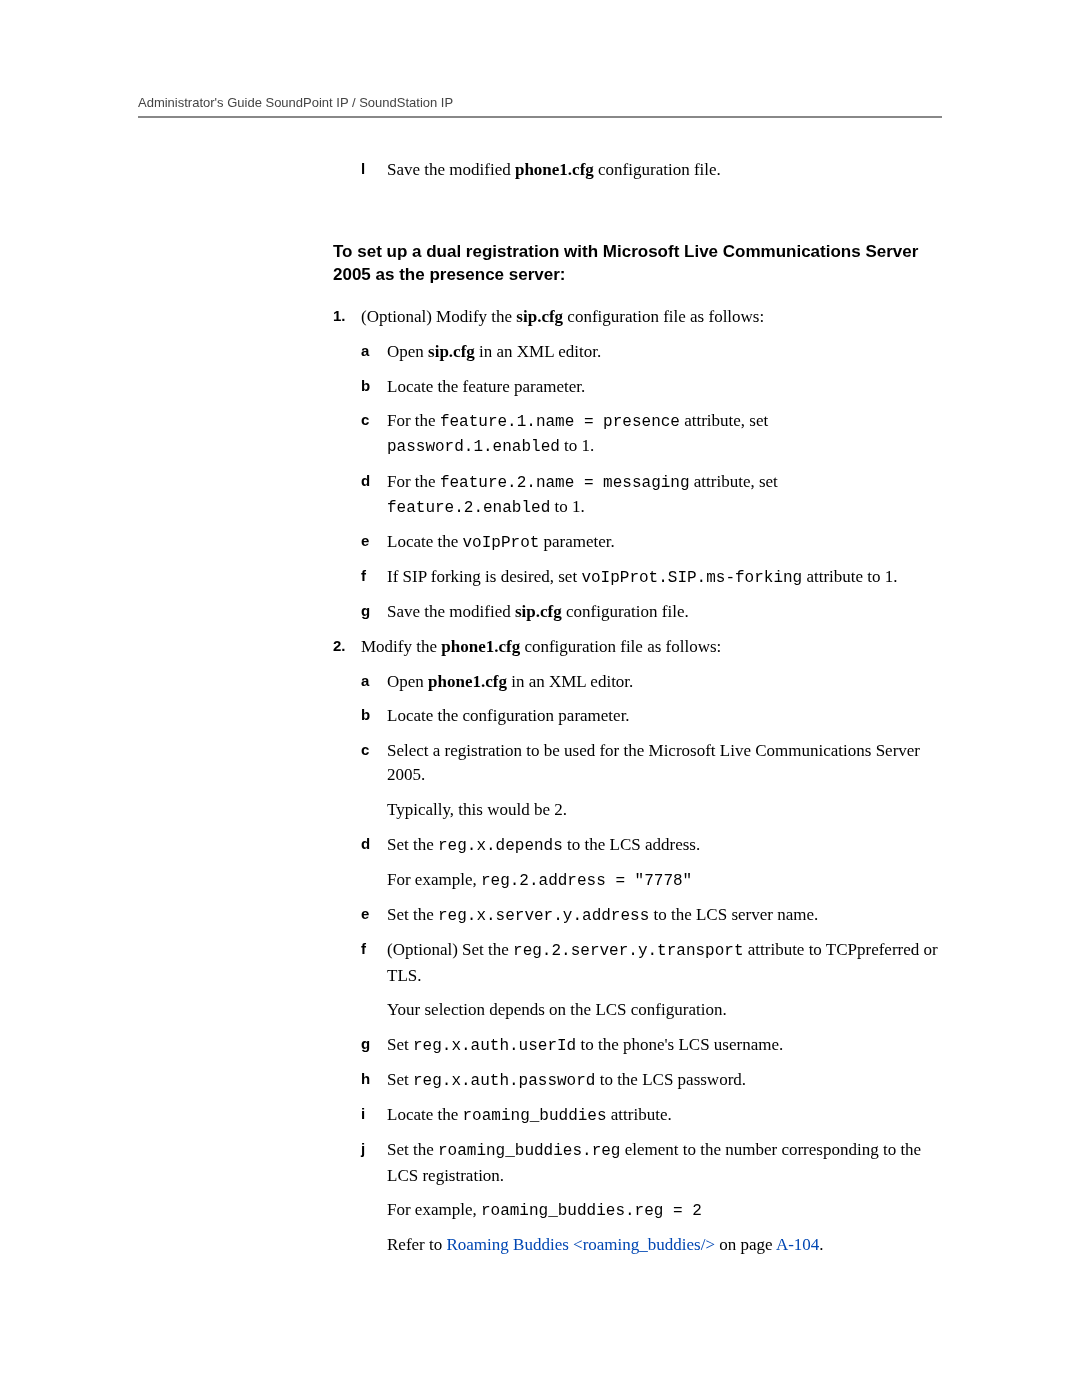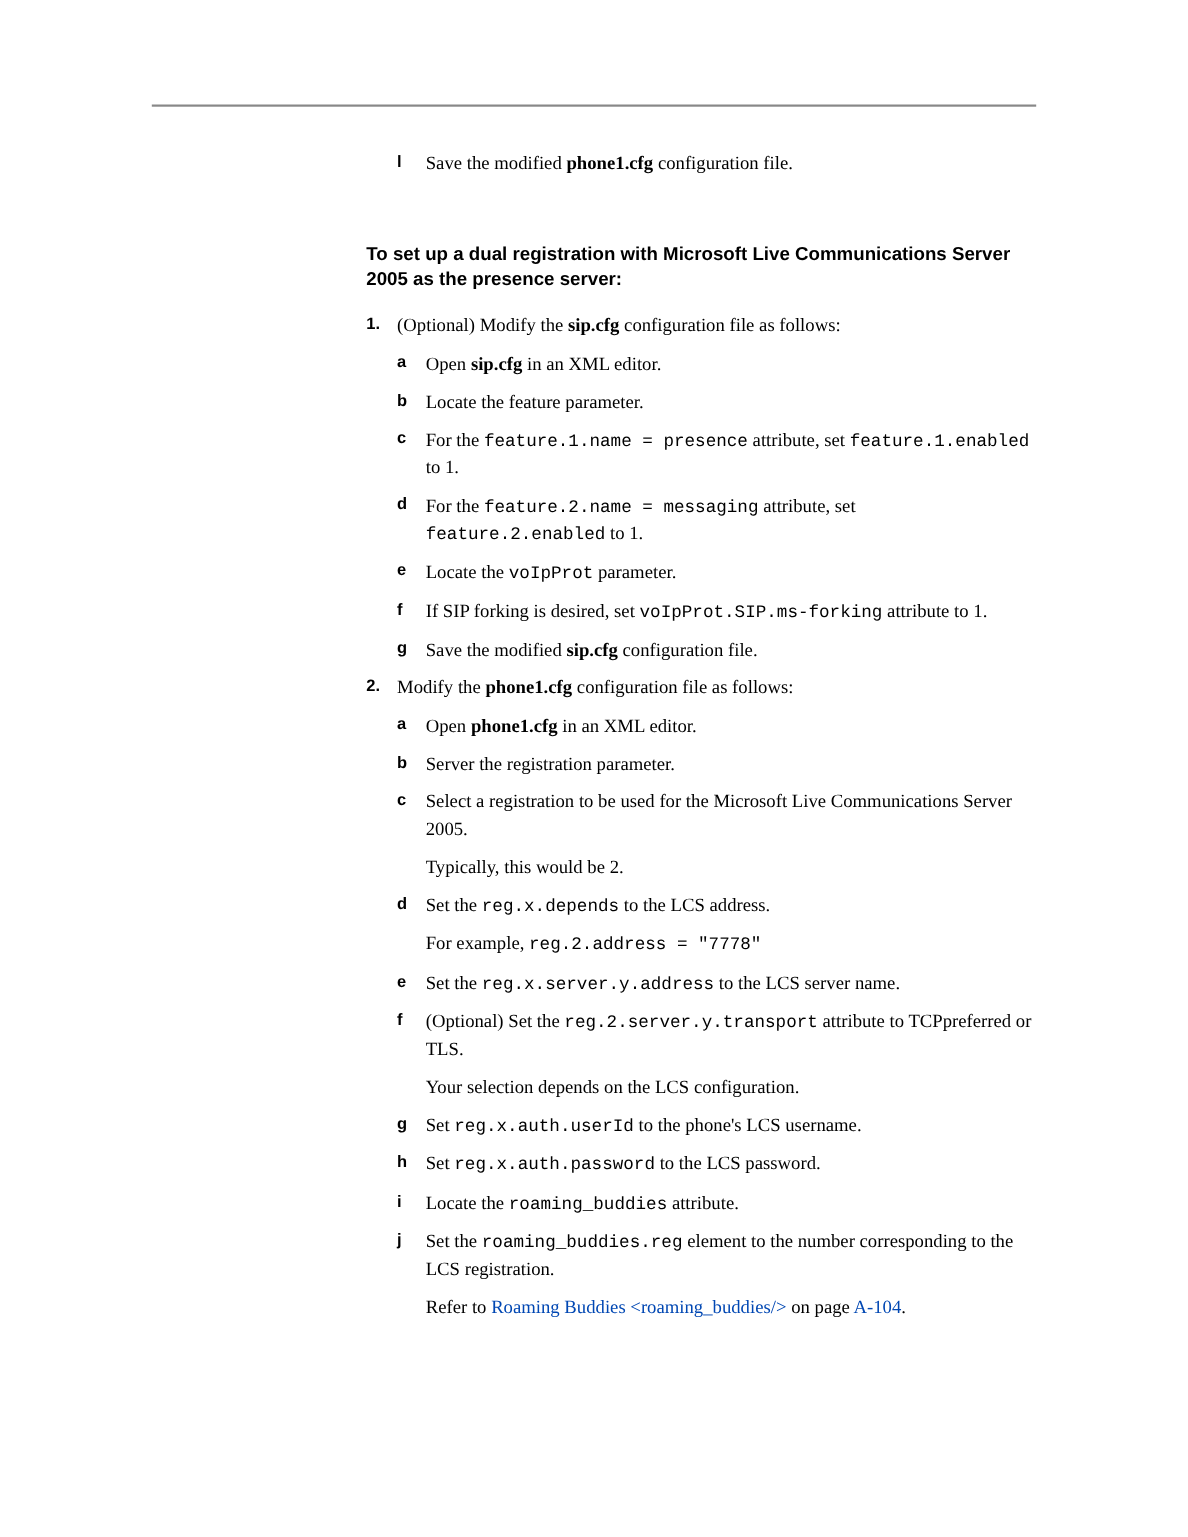--- a/index.html
+++ b/index.html
@@ -75,20 +75,21 @@
   .code {
     font-family: Liberation Mono, monospace;
     font-size: 16px;
   }
   .link { color: #0047b3; }
 </style>
 </head>
 <body>
 
 <div class="page">
+  <div class="running-header">Administrator's Guide SoundPoint IP / SoundStation IP</div>
   <hr class="header-rule">
 
   <div class="content">
 
     <div class="substeps">
       <div class="sub-block">
         <div class="sub-marker">l</div>
         <div class="sub-body">Save the modified <span class="bold">phone1.cfg</span> configuration file.</div>
       </div>
     </div>
@@ -103,21 +104,21 @@
       <div class="sub-block">
           <div class="sub-marker">a</div>
           <div class="sub-body">Open <span class="bold">sip.cfg</span> in an XML editor.</div>
         </div>
       <div class="sub-block">
           <div class="sub-marker">b</div>
           <div class="sub-body">Locate the feature parameter.</div>
         </div>
       <div class="sub-block">
           <div class="sub-marker">c</div>
-          <div class="sub-body">For the <span class="code">feature.1.name = presence</span> attribute, set <span class="code">feature.1.enabled</span> to 1.</div>
+          <div class="sub-body">For the <span class="code">feature.1.name = presence</span> attribute, set <span class="code">password.1.enabled</span> to 1.</div>
         </div>
       <div class="sub-block">
           <div class="sub-marker">d</div>
           <div class="sub-body">For the <span class="code">feature.2.name = messaging</span> attribute, set <span class="code">feature.2.enabled</span> to 1.</div>
         </div>
       <div class="sub-block">
           <div class="sub-marker">e</div>
           <div class="sub-body">Locate the <span class="code">voIpProt</span> parameter.</div>
         </div>
       <div class="sub-block">
@@ -134,21 +135,21 @@
       <div class="step-marker">2.</div>
       <div class="step-body">Modify the <span class="bold">phone1.cfg</span> configuration file as follows:</div>
     </div>
     <div class="substeps">
       <div class="sub-block">
           <div class="sub-marker">a</div>
           <div class="sub-body">Open <span class="bold">phone1.cfg</span> in an XML editor.</div>
         </div>
       <div class="sub-block">
           <div class="sub-marker">b</div>
-          <div class="sub-body">Server the registration parameter.</div>
+          <div class="sub-body">Locate the configuration parameter.</div>
         </div>
       <div class="sub-block">
           <div class="sub-marker">c</div>
           <div class="sub-body">Select a registration to be used for the Microsoft Live Communications Server 2005.</div>
         </div>
       <div class="sub-para">Typically, this would be 2.</div>
       <div class="sub-block">
           <div class="sub-marker">d</div>
           <div class="sub-body">Set the <span class="code">reg.x.depends</span> to the LCS address.</div>
         </div>
@@ -171,18 +172,19 @@
           <div class="sub-body">Set <span class="code">reg.x.auth.password</span> to the LCS password.</div>
         </div>
       <div class="sub-block">
           <div class="sub-marker">i</div>
           <div class="sub-body">Locate the <span class="code">roaming_buddies</span> attribute.</div>
         </div>
       <div class="sub-block">
           <div class="sub-marker">j</div>
           <div class="sub-body">Set the <span class="code">roaming_buddies.reg</span> element to the number corresponding to the LCS registration.</div>
         </div>
+      <div class="sub-para">For example, <span class="code">roaming_buddies.reg = 2</span></div>
       <div class="sub-para">Refer to <span class="link">Roaming Buddies &lt;roaming_buddies/&gt;</span> on page <span class="link">A-104</span>.</div>
     </div>
 
   </div>
 
 </div>
 
 </body></html>

